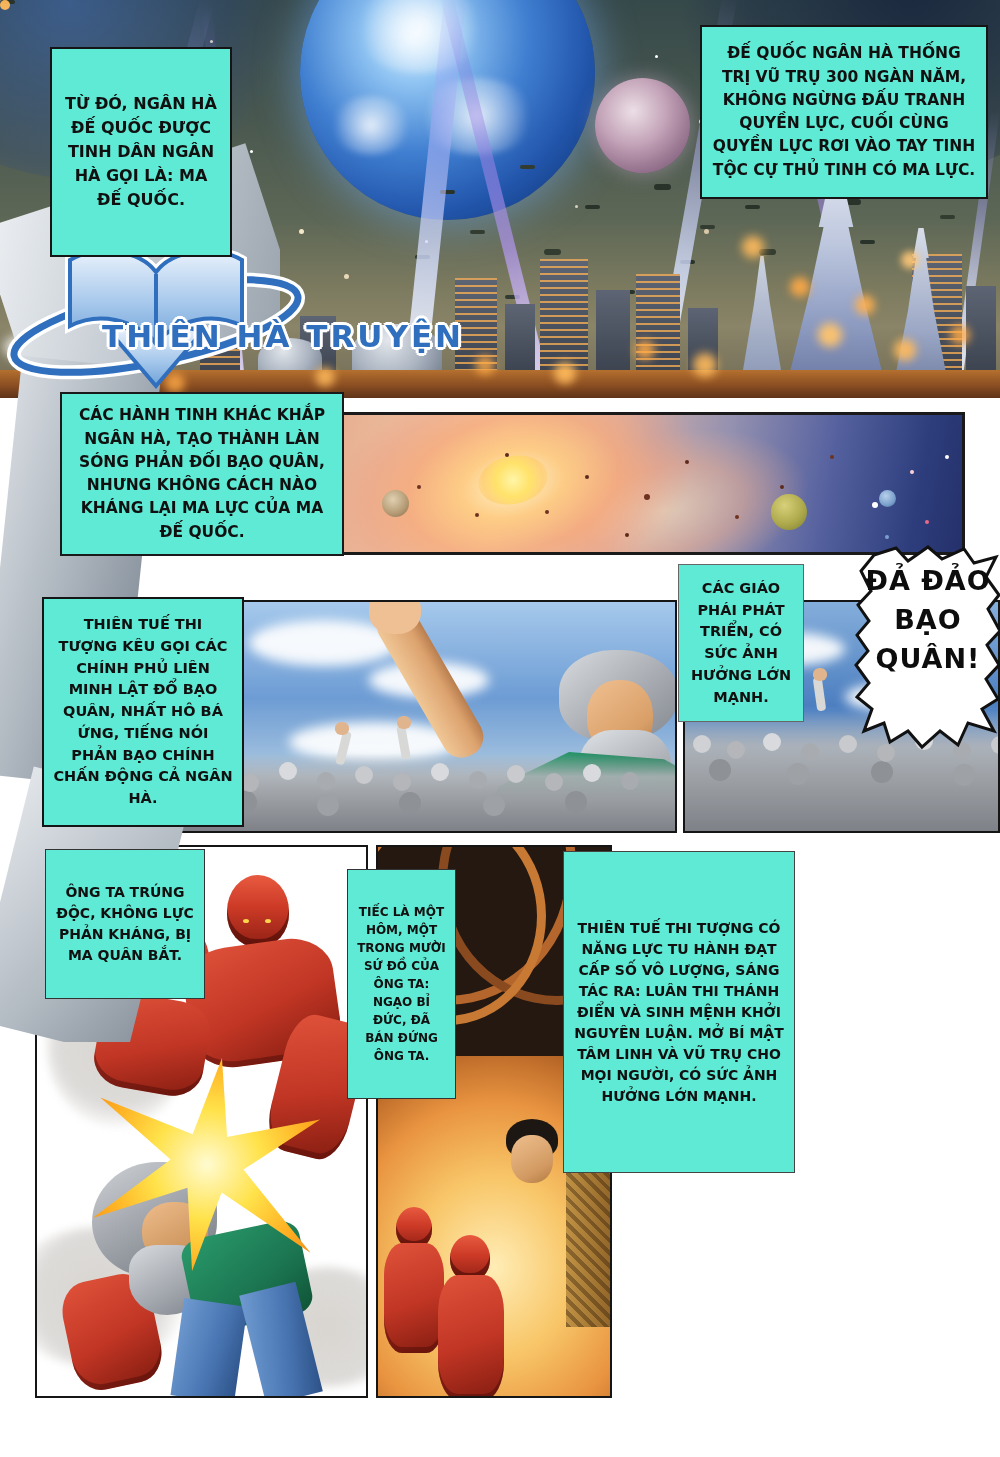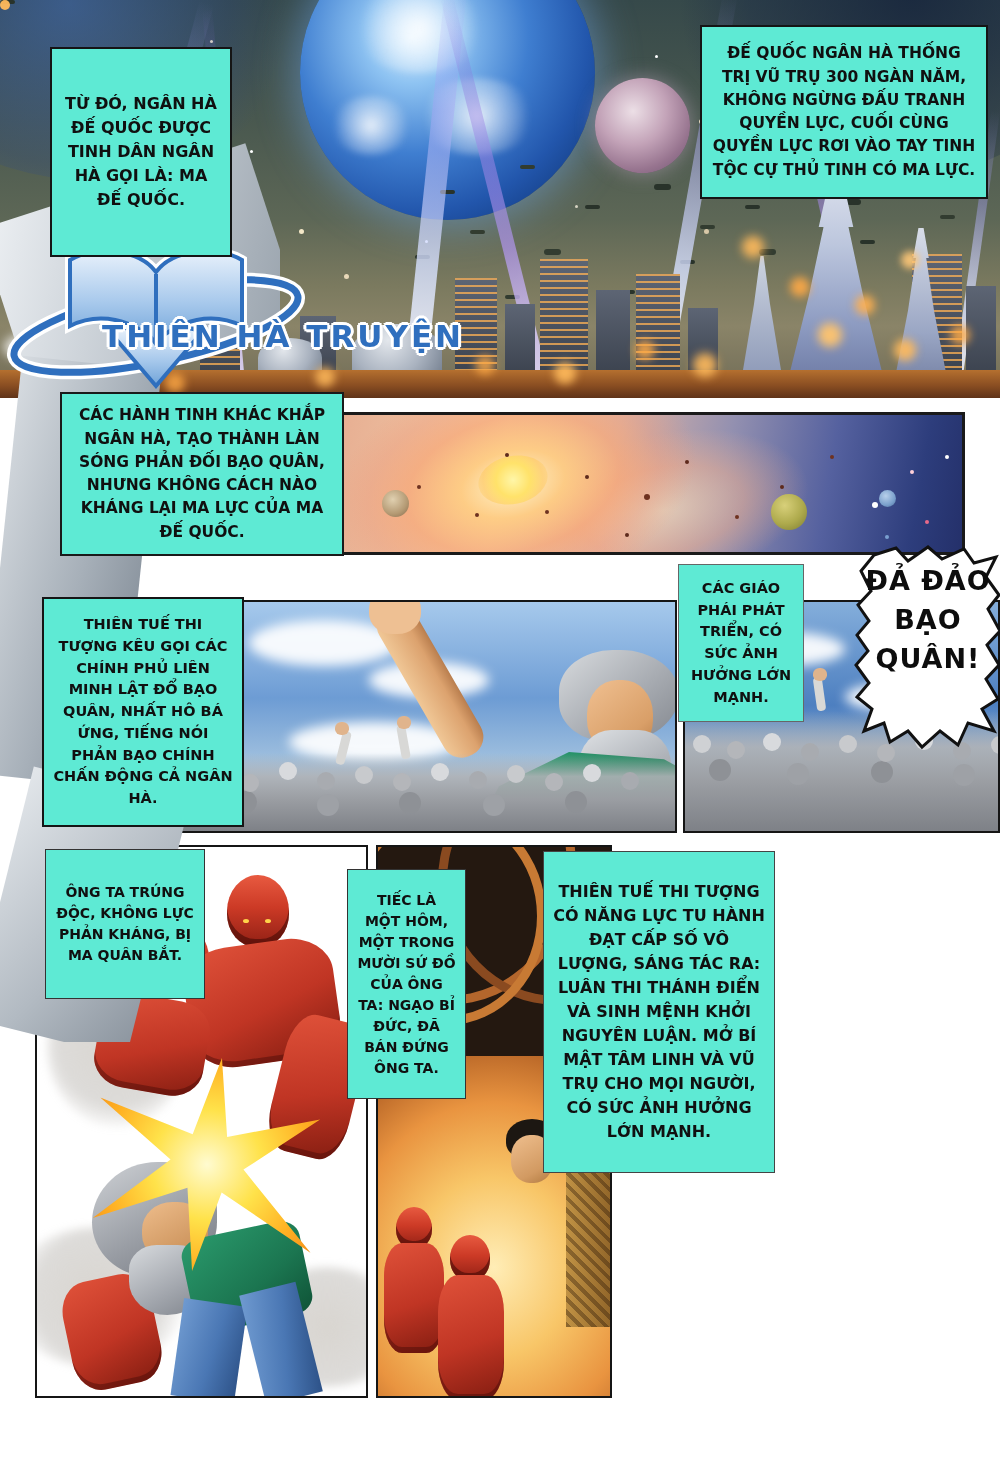--- a/index.html
+++ b/index.html
@@ -378,17 +378,17 @@
     <div id="face-big" class="abs"></div>
     <div id="brow" class="abs"></div>
     <div id="eye" class="abs"></div>
     <div id="nose" class="abs"></div>
     <div id="stache" class="abs"></div>
     <div id="beard-big" class="abs"></div>
     <div id="robe-green" class="abs"></div>
   </div>
 
   <div class="cap" style="left:45px;top:849px;width:160px;height:150px;border:1px solid #333;font-size:14px;">ÔNG TA TRÚNG ĐỘC, KHÔNG LỰC PHẢN KHÁNG, BỊ MA QUÂN BẮT.</div>
-  <div class="cap" style="left:347px;top:869px;width:119px;height:230px;border:1px solid #333;font-size:14px;">TIẾC LÀ MỘT HÔM, MỘT TRONG MƯỜI SỨ ĐỒ CỦA ÔNG TA: NGẠO BỈ ĐỨC, ĐÃ BÁN ĐỨNG ÔNG TA.</div>
-  <div class="cap" style="left:543px;top:851px;width:232px;height:322px;border:1px solid #444;font-size:16px;">THIÊN TUẾ THI TƯỢNG CÓ NĂNG LỰC TU HÀNH ĐẠT CẤP SỐ VÔ LƯỢNG, SÁNG TÁC RA: LUÂN THI THÁNH ĐIỂN VÀ SINH MỆNH KHỞI NGUYÊN LUẬN. MỞ BÍ MẬT TÂM LINH VÀ VŨ TRỤ CHO MỌI NGƯỜI, CÓ SỨC ẢNH HƯỞNG LỚN MẠNH.</div>
+  <div class="cap" style="left:347px;top:869px;width:109px;height:230px;border:1px solid #333;font-size:12px;">TIẾC LÀ MỘT HÔM, MỘT TRONG MƯỜI SỨ ĐỒ CỦA ÔNG TA: NGẠO BỈ ĐỨC, ĐÃ BÁN ĐỨNG ÔNG TA.</div>
+  <div class="cap" style="left:563px;top:851px;width:232px;height:322px;border:1px solid #444;font-size:14px;">THIÊN TUẾ THI TƯỢNG CÓ NĂNG LỰC TU HÀNH ĐẠT CẤP SỐ VÔ LƯỢNG, SÁNG TÁC RA: LUÂN THI THÁNH ĐIỂN VÀ SINH MỆNH KHỞI NGUYÊN LUẬN. MỞ BÍ MẬT TÂM LINH VÀ VŨ TRỤ CHO MỌI NGƯỜI, CÓ SỨC ẢNH HƯỞNG LỚN MẠNH.</div>
 
   <div id="pagenum">10</div>
 </div>
 
 </body></html>

